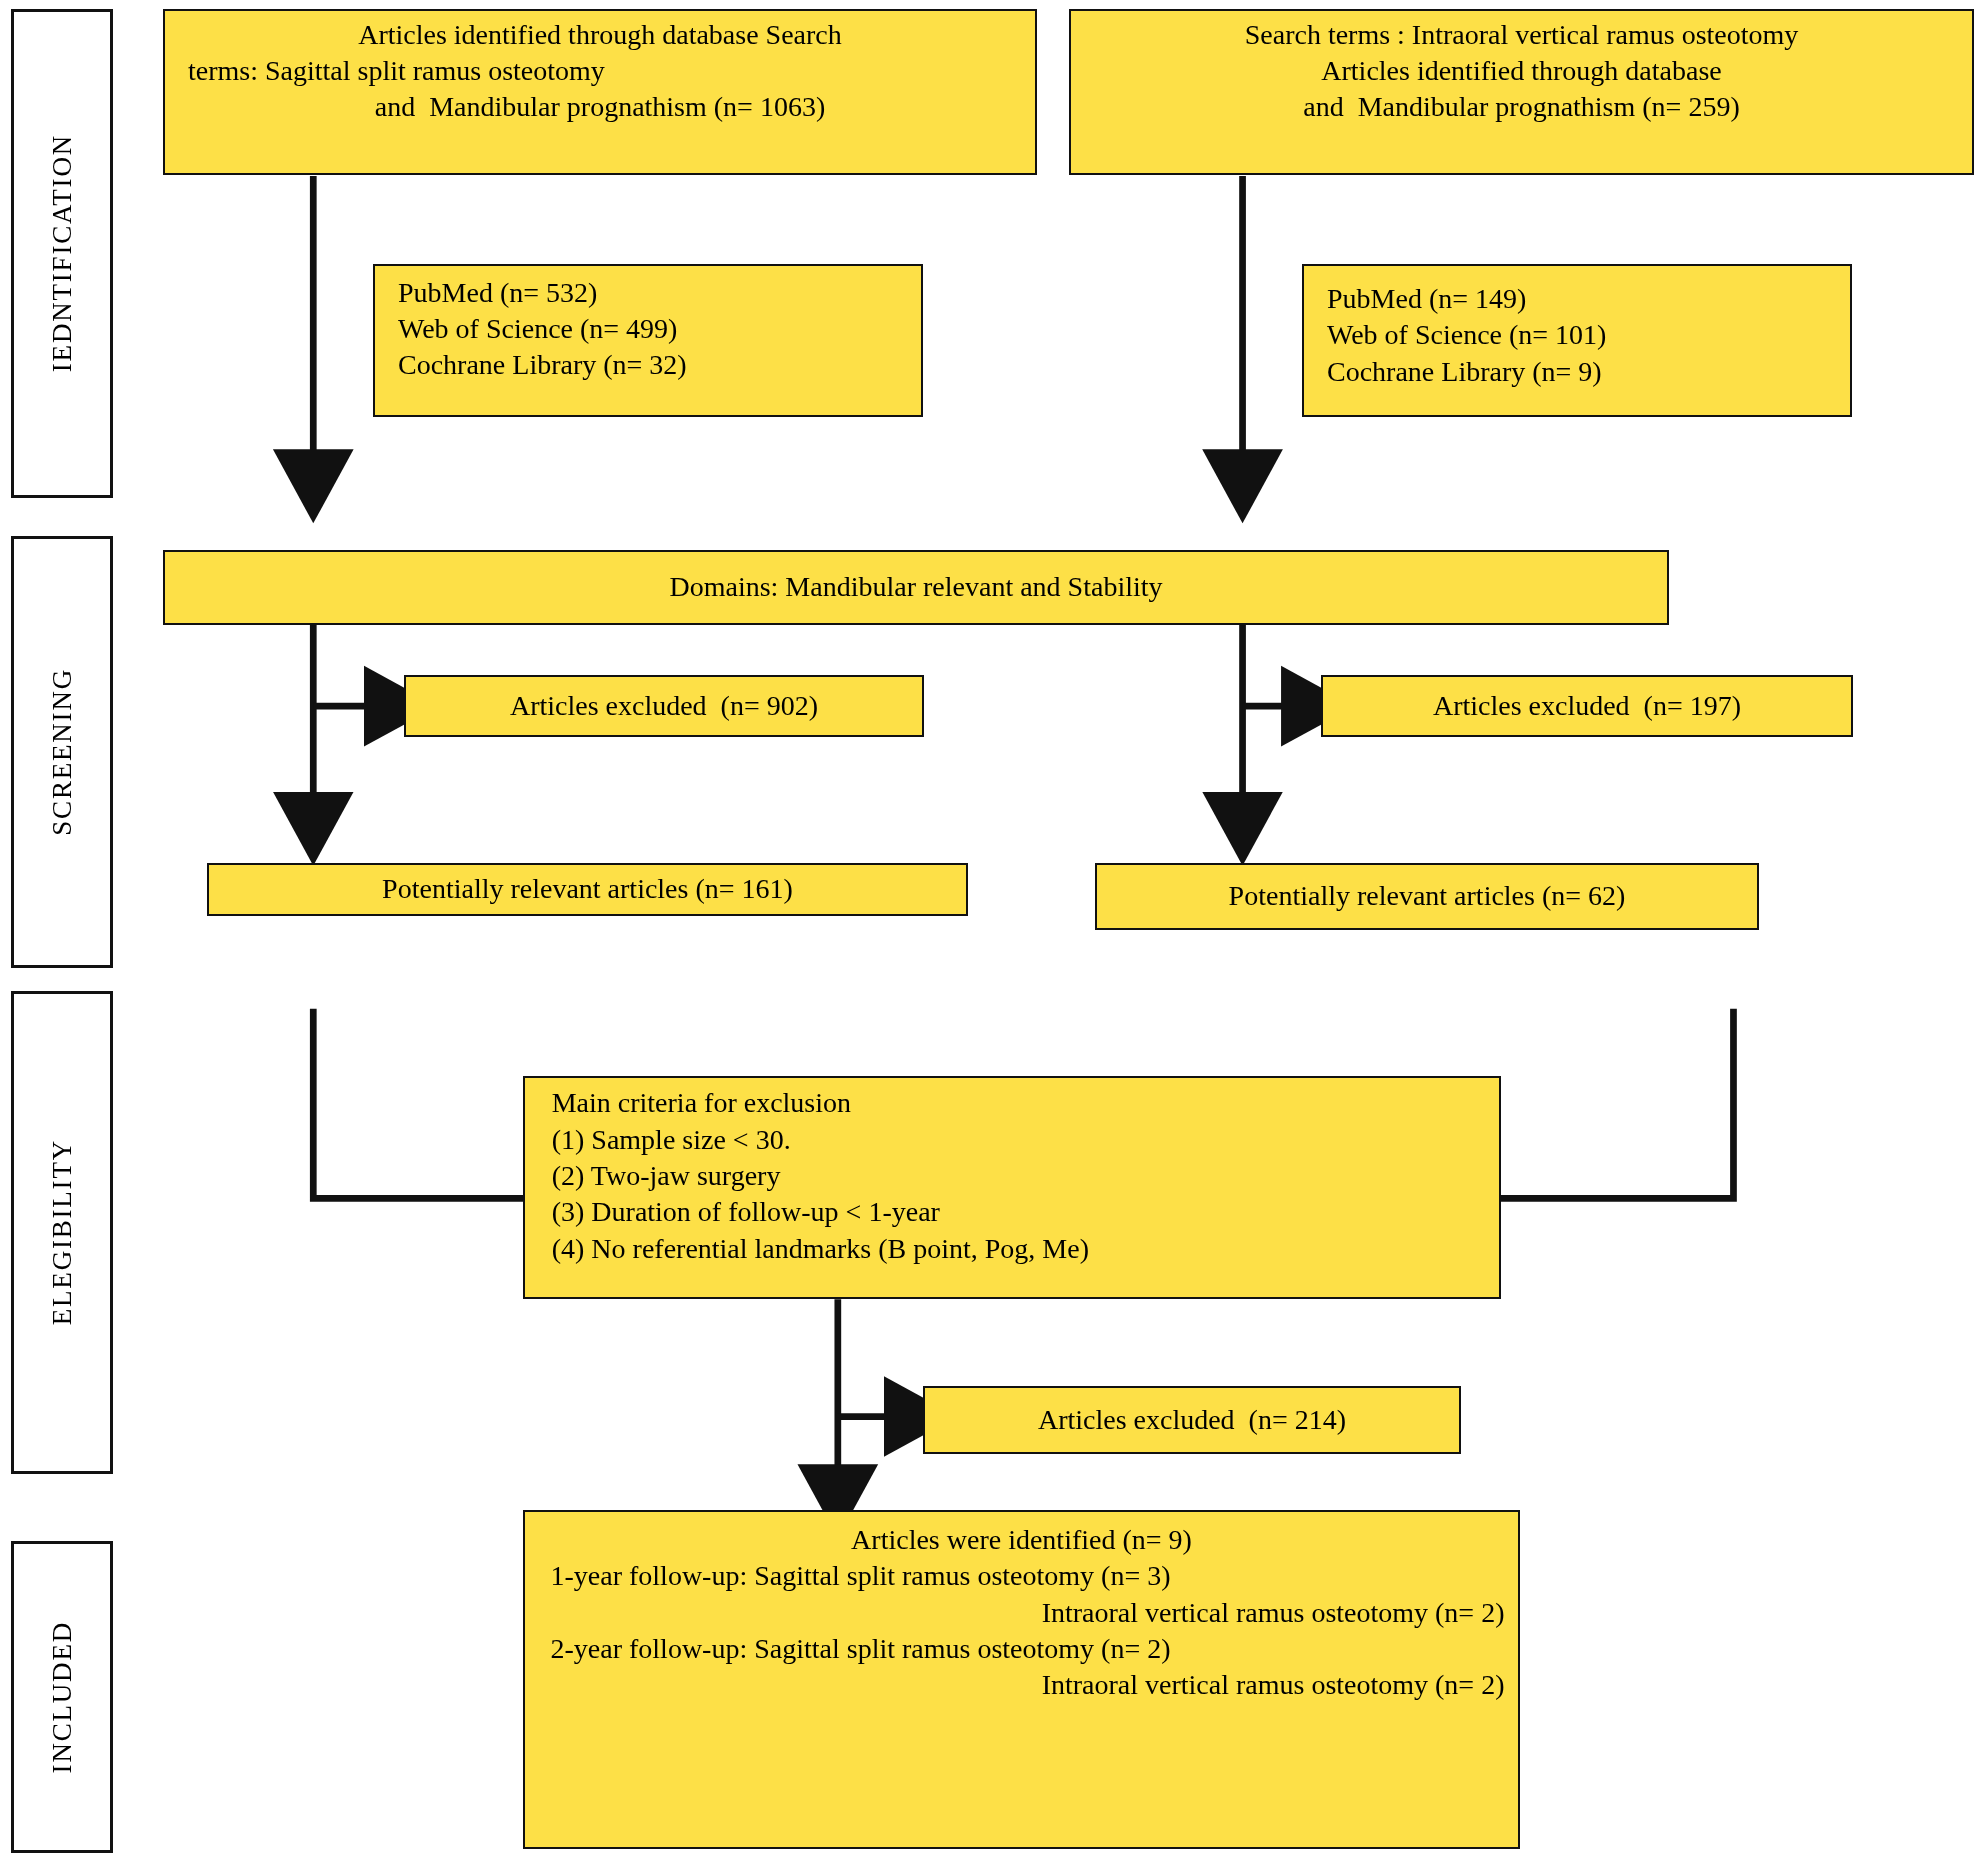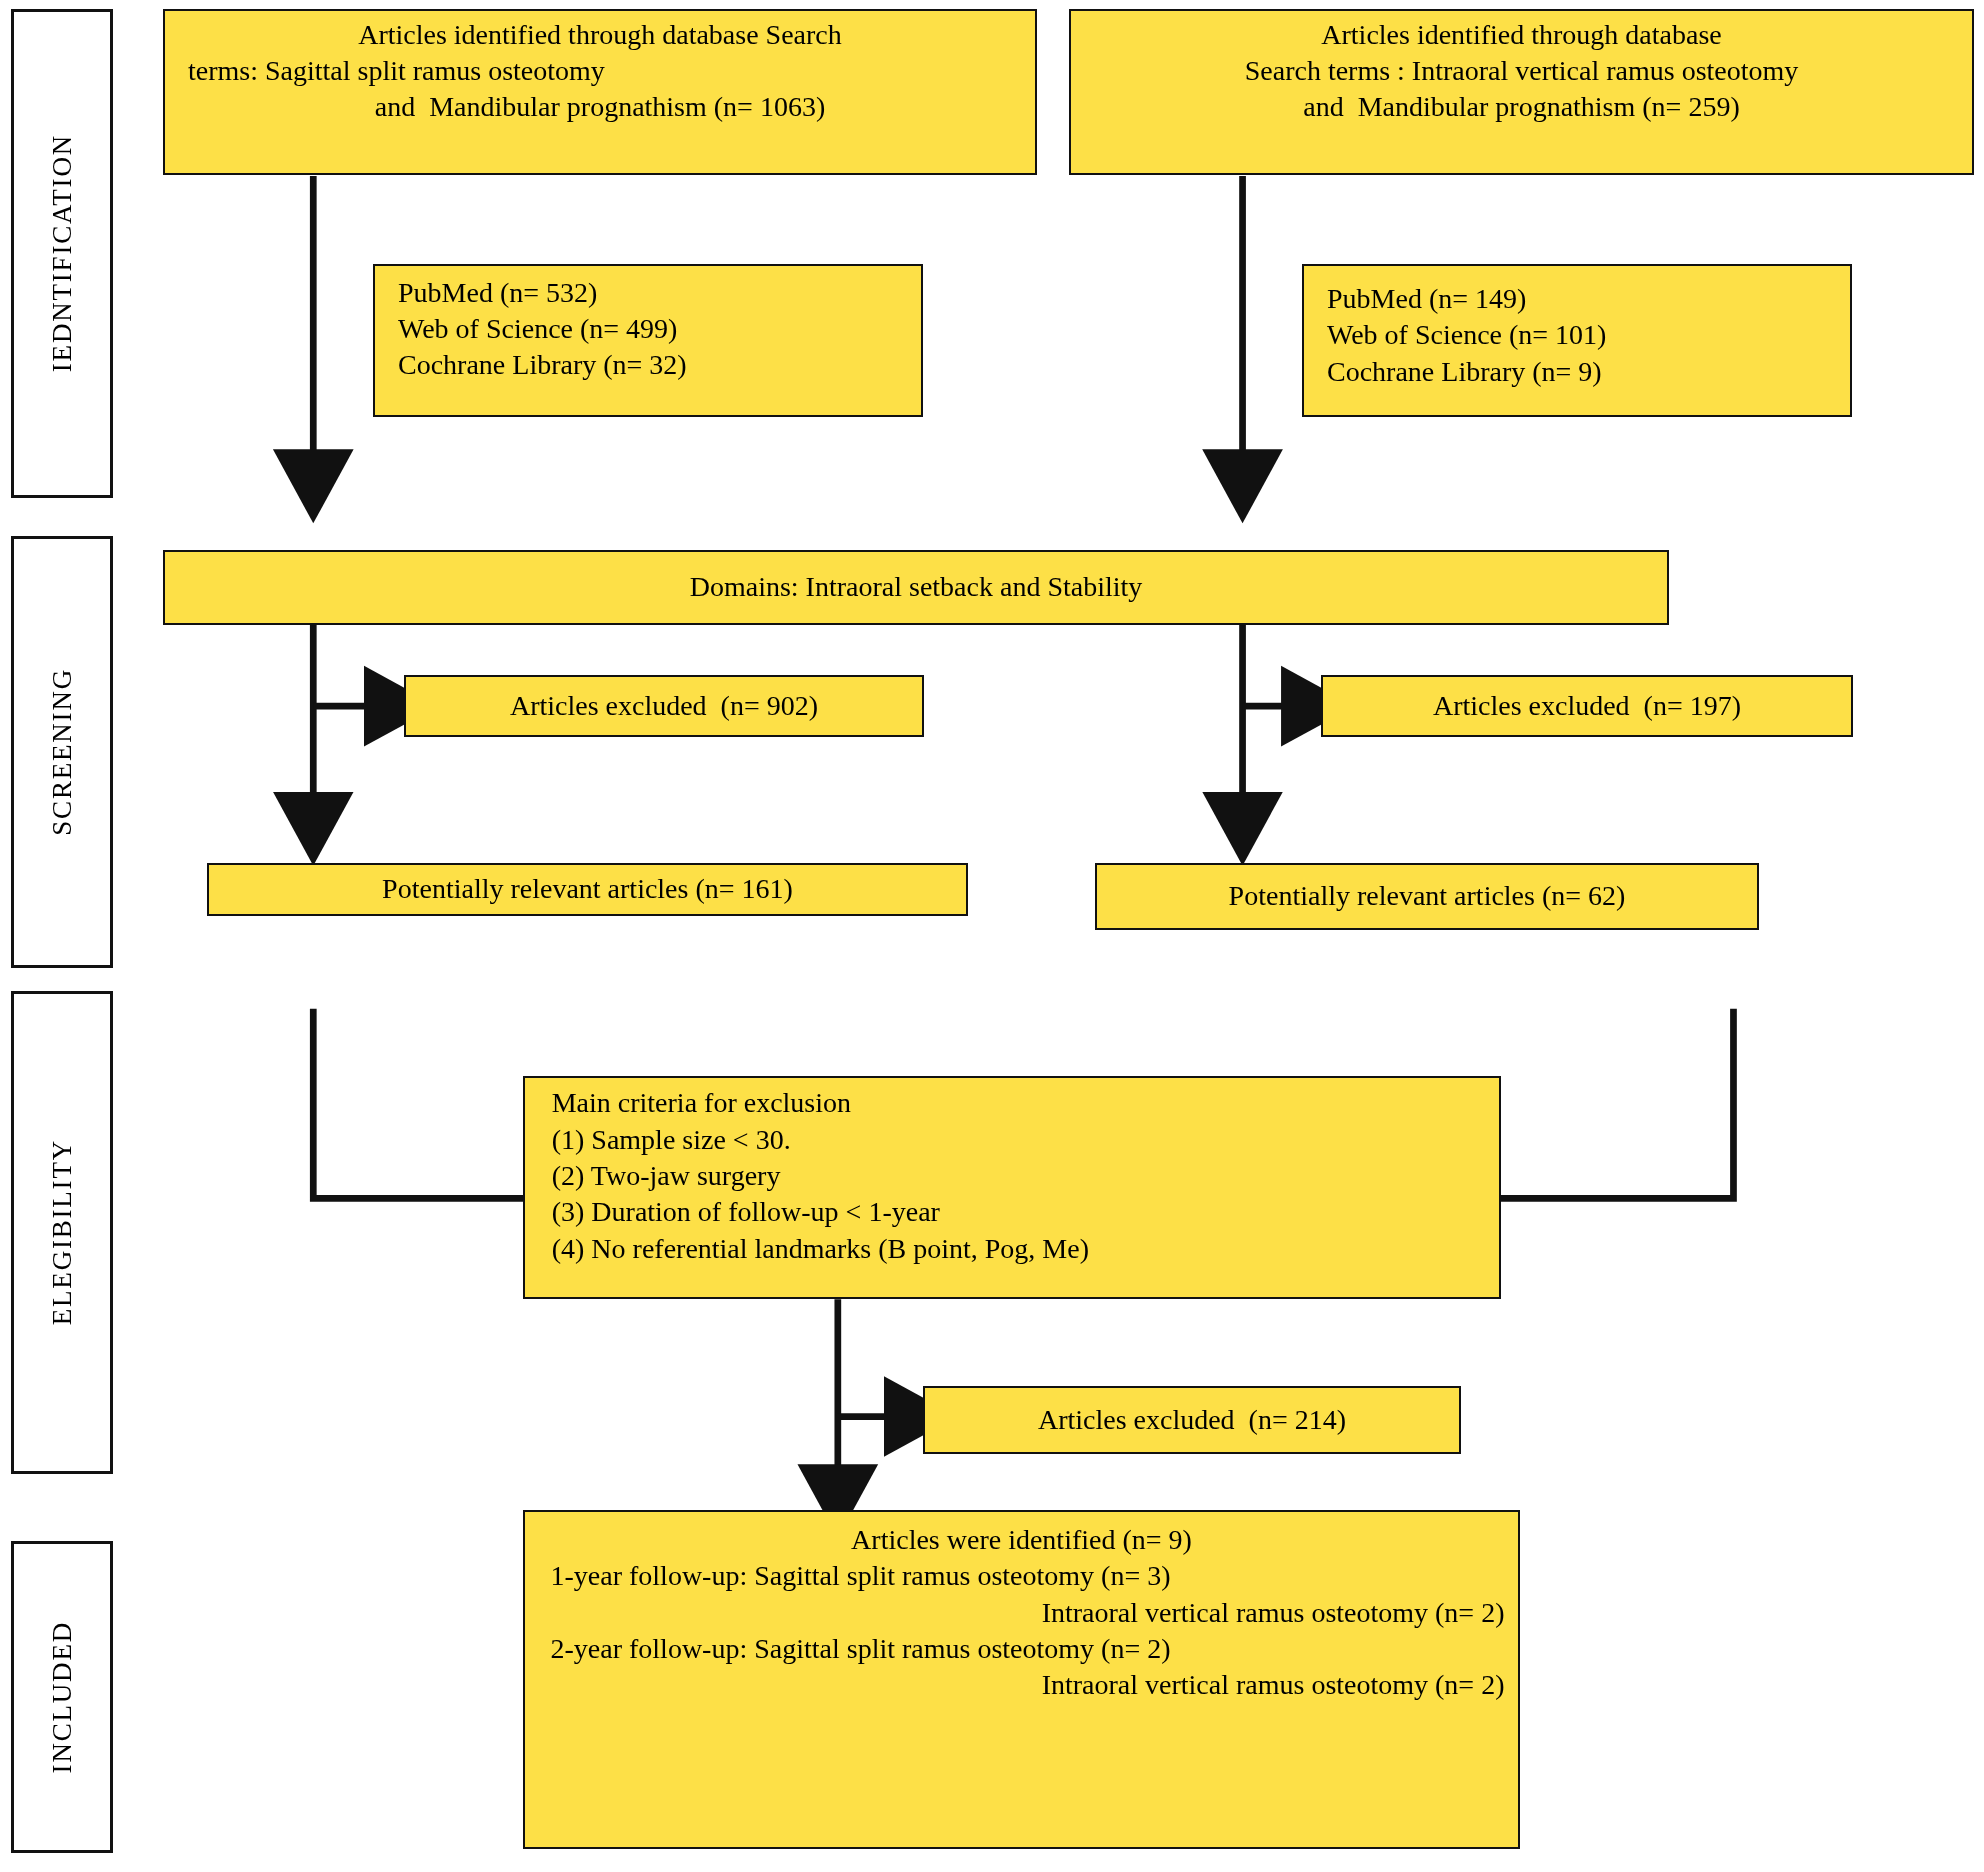--- a/index.html
+++ b/index.html
@@ -132,22 +132,22 @@
   <div class="box" style="left:163px; top:8.6px; width:874px; height:166px; font-size:28px;">
     <div class="inner center">
       <span class="line">Articles identified through database Search</span>
       <span class="line left">terms: Sagittal split ramus osteotomy</span>
       <span class="line">and  Mandibular prognathism (n= 1063)</span>
     </div>
   </div>
 
   <div class="box" style="left:1069px; top:8.6px; width:905px; height:166px; font-size:28px;">
     <div class="inner center">
+      <span class="line">Search terms : Intraoral vertical ramus osteotomy</span>
       <span class="line">Articles identified through database</span>
-      <span class="line">Search terms : Intraoral vertical ramus osteotomy</span>
       <span class="line">and  Mandibular prognathism (n= 259)</span>
     </div>
   </div>
 
   <div class="box" style="left:373px; top:264px; width:550px; height:153px; font-size:28px;">
     <div class="inner left" style="padding-top:8.6px;">
       <span class="line">PubMed (n= 532)</span>
       <span class="line">Web of Science (n= 499)</span>
       <span class="line">Cochrane Library (n= 32)</span>
     </div>
@@ -155,21 +155,21 @@
 
   <div class="box" style="left:1302px; top:264px; width:550px; height:153px; font-size:28px;">
     <div class="inner left" style="padding-top:15px;">
       <span class="line">PubMed (n= 149)</span>
       <span class="line">Web of Science (n= 101)</span>
       <span class="line">Cochrane Library (n= 9)</span>
     </div>
   </div>
 
   <div class="box vcenter" style="left:163px; top:550px; width:1506px; height:75px; font-size:28px;">
-    <span class="line">Domains: Intraoral setback and Stability</span>
+    <span class="line">Domains: Mandibular relevant and Stability</span>
   </div>
 
   <div class="box vcenter" style="left:404px; top:675px; width:520px; height:62px; font-size:28px;">
     <span class="line">Articles excluded  (n= 902)</span>
   </div>
 
   <div class="box vcenter" style="left:1321px; top:675px; width:532px; height:62px; font-size:28px;">
     <span class="line">Articles excluded  (n= 197)</span>
   </div>
 

